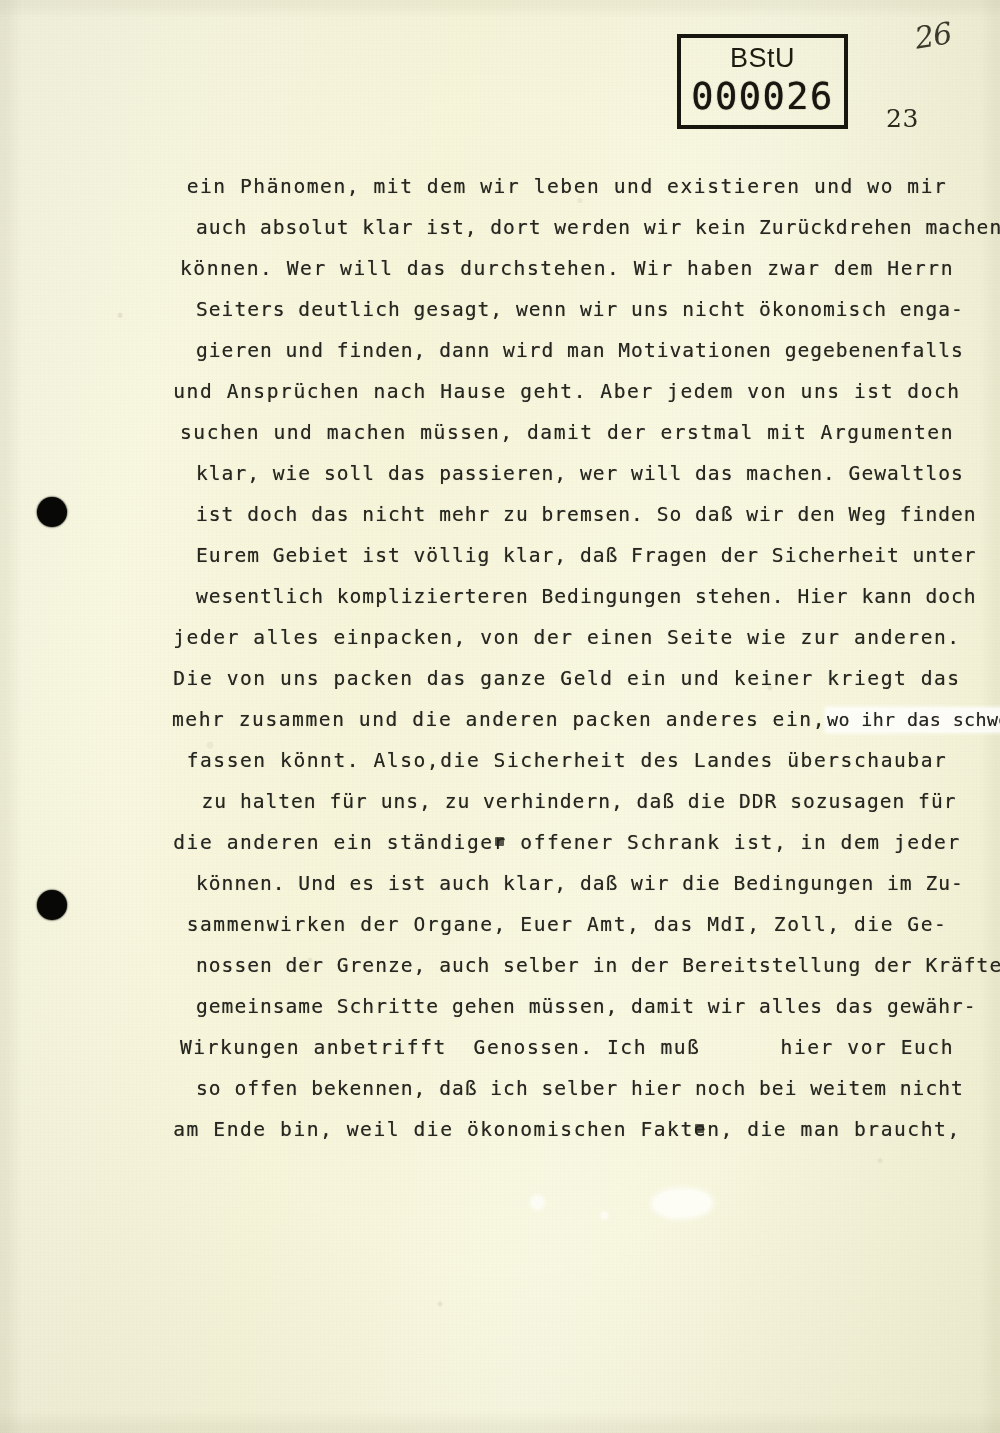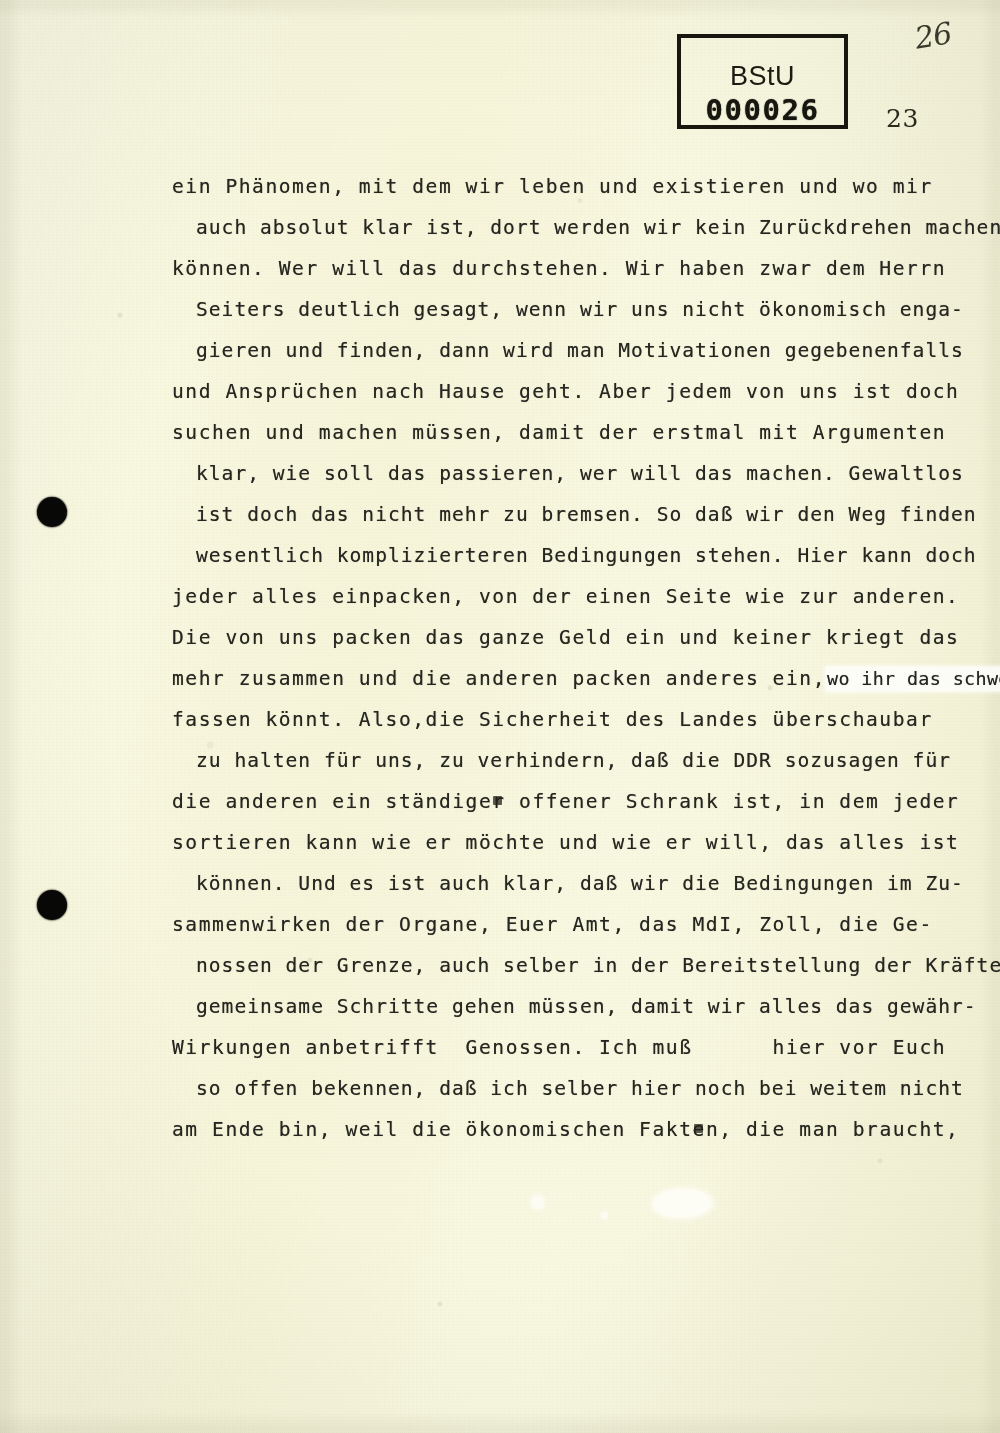--- a/index.html
+++ b/index.html
@@ -64,36 +64,36 @@
     position: absolute;
     left: 677px;
     top: 34px;
     width: 171px;
     height: 95px;
     border: 4px solid #17170f;
     box-sizing: border-box;
     display: flex;
     flex-direction: column;
     align-items: center;
-    justify-content: flex-end;
+    justify-content: flex-start;
     padding-top: 7px;
     filter: blur(0.18px);
   }
   .stamp-label {
     font-family: "Liberation Sans", "DejaVu Sans", sans-serif;
     font-size: 27px;
     letter-spacing: 0.5px;
     color: #1b1b11;
     line-height: 1;
   }
   .stamp-number {
     margin-top: 6px;
     font-family: "DejaVu Sans Mono", "Liberation Mono", monospace;
-    font-size: 29px;
-    font-weight: 700;
+    font-size: 37px;
+    font-weight: 400;
     letter-spacing: 1.5px;
     color: #17170f;
     line-height: 1;
     text-shadow: 0 0 1.1px rgba(23,23,15,0.9);
   }
 
   
   .hand-number {
     position: absolute;
     left: 915px;
@@ -127,20 +127,21 @@
   }
   .punch-1 { left: 37px; top: 497px; }
   .punch-2 { left: 37px; top: 890px; }
 
   
   .body-text {
     position: absolute;
     left: 172px;
     top: 166px;
     width: 790px;
+    text-align: center;
   }
   .line {
     position: relative;
     height: 41px;
     line-height: 41px;
     font-size: 19.6px;
     letter-spacing: 1.55px;
     color: #262620;
     white-space: pre;
     text-shadow: 0 0 0.7px rgba(38,38,32,0.55);
@@ -230,32 +231,32 @@
   <div class="body-text">
     <div class="line">ein Phänomen, mit dem wir leben und existieren und wo mir</div>
     <div class="line tight">auch absolut klar ist, dort werden wir kein Zurückdrehen machen</div>
     <div class="line">können. Wer will das durchstehen. Wir haben zwar dem Herrn</div>
     <div class="line tight">Seiters deutlich gesagt, wenn wir uns nicht ökonomisch enga-</div>
     <div class="line tight">gieren und finden, dann wird man Motivationen gegebenenfalls</div>
     <div class="line">und Ansprüchen nach Hause geht. Aber jedem von uns ist doch</div>
     <div class="line">suchen und machen müssen, damit der erstmal mit Argumenten</div>
     <div class="line tight">klar, wie soll das passieren, wer will das machen. Gewaltlos</div>
     <div class="line tight">ist doch das nicht mehr zu bremsen. So daß wir den Weg finden</div>
+    <div class="line tight">Eurem Gebiet ist völlig klar, daß Fragen der Sicherheit unter</div>
     <div class="line tight">wesentlich komplizierteren Bedingungen stehen. Hier kann doch</div>
     <div class="line">jeder alles einpacken, von der einen Seite wie zur anderen.</div>
     <div class="line">Die von uns packen das ganze Geld ein und keiner kriegt das</div>
 
     <div class="line"><span>mehr zusammen und die anderen packen anderes ein,</span><span class="insert-run">wo ihr das schwer</span></div>
 
     <div class="line">fassen könnt. Also,die Sicherheit des Landes überschaubar</div>
     <div class="line tight">zu halten für uns, zu verhindern, daß die DDR sozusagen für</div>
 
     <div class="line"><span>die anderen ein ständige</span><span class="overstrike">r</span><span> offener Schrank ist, in dem jeder</span></div>
 
-    <div class="line">sortieren kann wie er möchte und wie er will, das alles ist</div>
     <div class="line tight">können. Und es ist auch klar, daß wir die Bedingungen im Zu-</div>
     <div class="line">sammenwirken der Organe, Euer Amt, das MdI, Zoll, die Ge-</div>
     <div class="line tight">nossen der Grenze, auch selber in der Bereitstellung der Kräfte</div>
     <div class="line tight">gemeinsame Schritte gehen müssen, damit wir alles das gewähr-</div>
 
     <div class="line"><span>Wirkungen anbetrifft  Genossen. Ich muß</span><span>      </span><span>hier vor Euch</span></div>
 
     <div class="line tight">so offen bekennen, daß ich selber hier noch bei weitem nicht</div>
 
     <div class="line"><span>am Ende bin, weil die ökonomischen Fakt</span><span class="overstrike">e</span><span>n, die man braucht,</span></div>

